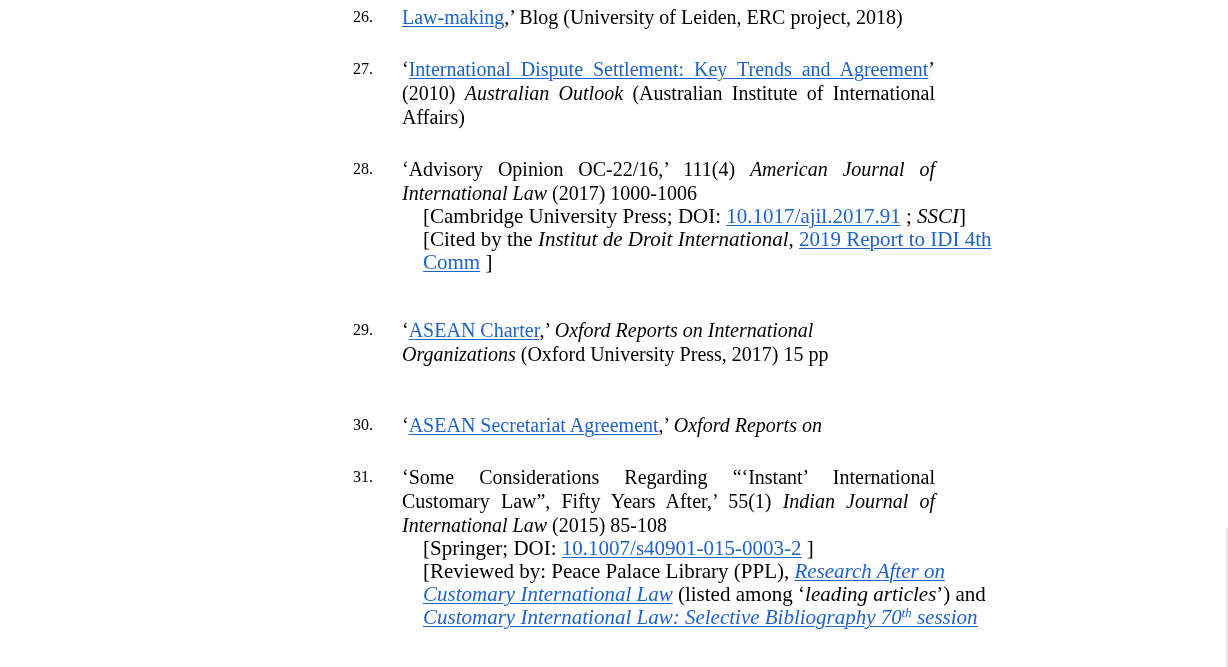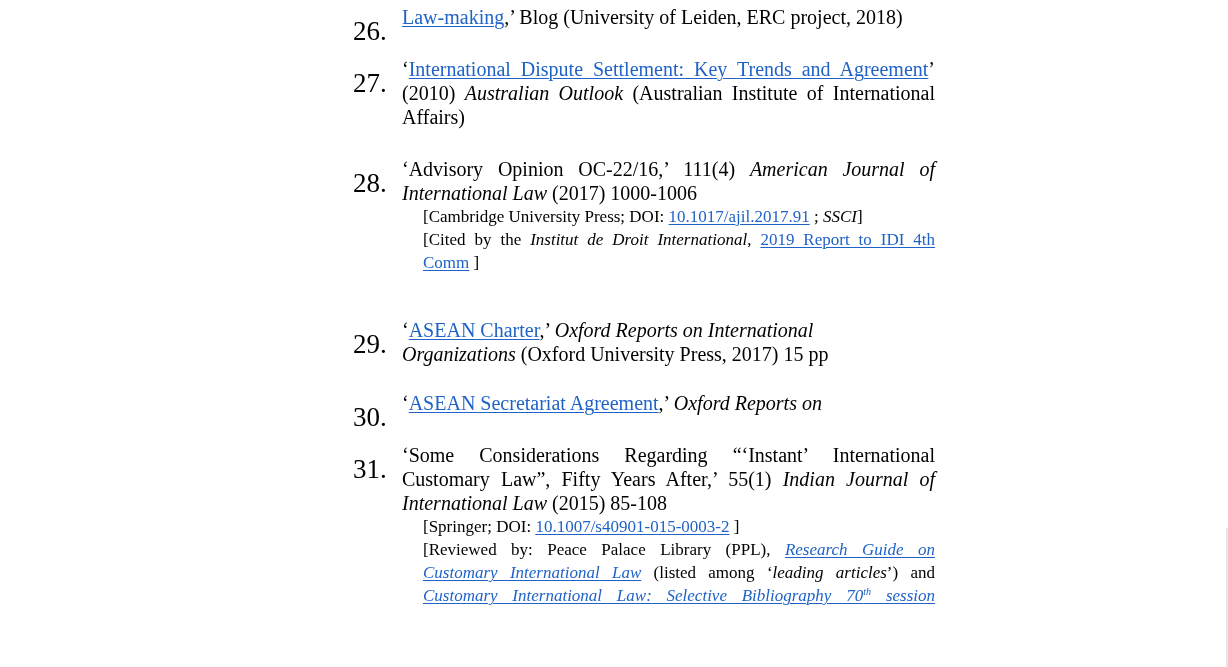--- a/index.html
+++ b/index.html
@@ -8,24 +8,24 @@
     width: 1228px;
     height: 667px;
     background: #ffffff;
     overflow: hidden;
     font-family: "Liberation Serif", "DejaVu Serif", serif;
     color: #000000;
   }
   .doc { position: absolute; left: 353px; top: 5px; width: 582px; }
   .item { position: relative; margin-bottom: 28px; }
   .item:nth-of-type(3) { margin-bottom: 44px; }
-  .item:nth-of-type(4) { margin-bottom: 25px; }
-  .num  { position: absolute; left: 0; top: 14px; font-size: 27px; line-height: 24px; }
+  .item:nth-of-type(4) { margin-bottom: 47px; }
+  .num  { position: absolute; left: 0; top: 0; font-size: 16px; line-height: 24px; }
   .body { margin-left: 49px; font-size: 20px; line-height: 24px; }
-  .sub  { margin-left: 21px; font-size: 17px; line-height: 23px; }
+  .sub  { margin-left: 21px; font-size: 21px; line-height: 23px; }
   .line { white-space: nowrap; text-align: left; }
   .line.j {
     text-align: justify;
     text-align-last: justify;
     -moz-text-align-last: justify;
   }
   .it { font-style: italic; }
   .lnk {
     color: var(--link, #1f62c8);
     text-decoration: underline;
@@ -86,21 +86,21 @@
         </div>
       </div>
       <div class="item">
         <div class="num">31.</div>
         <div class="body">
           <div class="line j"><span>‘Some Considerations Regarding “‘Instant’ International</span></div>
           <div class="line j"><span>Customary Law”, Fifty Years After,’ 55(1) </span><span class="it">Indian Journal of</span></div>
           <div class="line"><span class="it">International Law</span><span> (2015) 85-108</span></div>
           <div class="sub">
             <div class="line"><span>[Springer; DOI: </span><span class="lnk"><span>10.1007/s40901-015-0003-2</span></span><span> ]</span></div>
-            <div class="line j"><span>[Reviewed by: Peace Palace Library (PPL), </span><span class="lnk"><span class="it">Research Guide on</span></span></div>
+            <div class="line j"><span>[Reviewed by: Peace Palace Library (PPL), </span><span class="lnk"><span class="it">Research After on</span></span></div>
             <div class="line j"><span class="lnk"><span class="it">Customary International Law</span></span><span> (listed among ‘</span><span class="it">leading articles</span><span>’) and</span></div>
             <div class="line j"><span class="lnk"><span class="it">Customary International Law: Selective Bibliography 70</span><span class="it sup">th</span><span class="it"> session</span></span></div>
           </div>
         </div>
       </div>
     </div>
   <div class="edge"></div>
 </div>
 
 </body></html>

